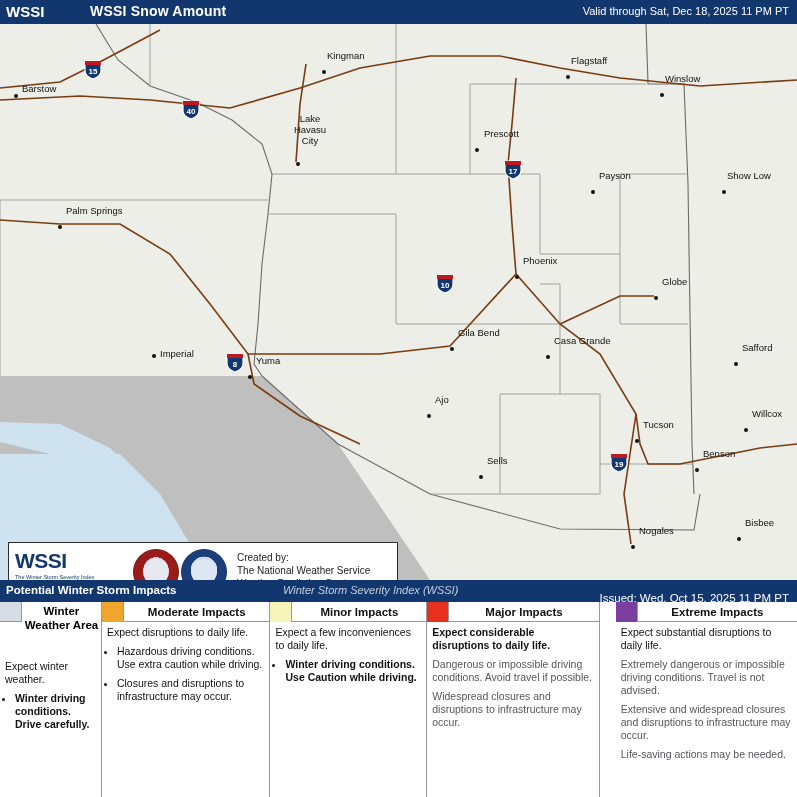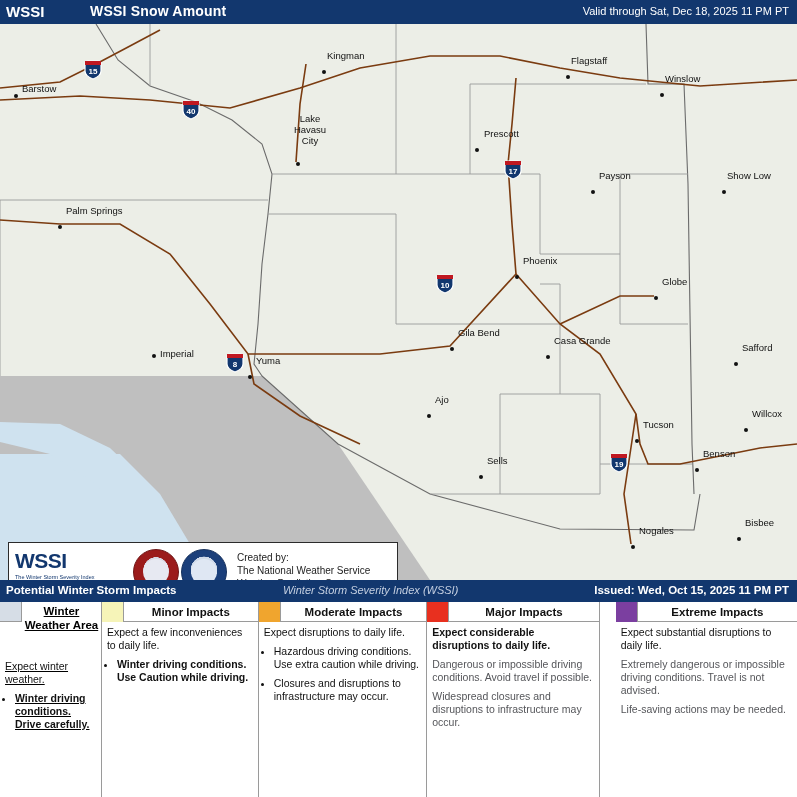--- a/index.html
+++ b/index.html
@@ -31,36 +31,36 @@
   .seal.noaa{left:172px;background:radial-gradient(circle at 50% 45%,#cfd9e8 0 40%,#1b3f7a 41% 100%);border:1px solid #15305c;}
   .seal .ring{position:absolute;left:50%;top:50%;transform:translate(-50%,-50%);width:26px;height:26px;border-radius:50%;}
   .seal.nws .ring{background:#e7e9f2;}
   .seal.noaa .ring{background:#dfe7f3;}
   .credit{position:absolute;left:228px;top:8px;font-size:10px;color:#222;line-height:13px;}
 
   
   .impactbar{position:absolute;left:0;top:580px;width:797px;height:22px;background:#12376e;color:#fff;}
   .impactbar .left{position:absolute;left:6px;top:4px;font-size:11.5px;font-weight:bold;}
   .impactbar .mid{position:absolute;left:283px;top:4px;font-size:11px;color:#c3cee0;font-style:italic;}
-  .impactbar .right{position:absolute;right:8px;top:4px;font-size:11.5px;font-weight:bold;}
+  .impactbar .right{position:absolute;right:8px;top:12px;font-size:11.5px;font-weight:normal;}
 
   
   .legend{position:absolute;left:0;top:602px;width:797px;height:195px;background:#fff;display:flex;}
   .col{position:relative;box-sizing:border-box;border-right:1px solid #9a9a9a;padding:0;}
   .col:last-child{border-right:none;}
   .swatch{height:20px;display:flex;align-items:center;box-sizing:border-box;border-bottom:1px solid #9a9a9a;}
   .swatch .chip{width:22px;height:20px;box-sizing:border-box;border-right:1px solid #9a9a9a;}
   .swatch .lbl{flex:1;text-align:center;font-size:11.5px;font-weight:bold;color:#111;}
   .col .body{padding:4px 5px 0 5px;font-size:10.5px;color:#111;line-height:13px;}
   .col .body p{margin:0 0 6px 0;}
   .col .body ul{margin:0 0 6px 0;padding-left:10px;}
   .col .body li{margin:0 0 6px 0;}
   .bold{font-weight:bold;}
   .dim{color:#55565a;}
-  .c-winter{width:104px;text-decoration:underline;}
+  .c-winter{width:104px;}
   .c-minor{width:160px;}
   .c-mod{width:172px;}
   .c-major{width:176px;}
   .c-extreme{width:185px;margin-left:16px;}
   .winterhead{height:54px;border-bottom:none;display:block;text-align:center;}
   .winterhead .chipbox{width:22px;height:20px;box-sizing:border-box;border-right:1px solid #9a9a9a;border-bottom:1px solid #9a9a9a;float:left;}
   .winterhead .txt{font-size:11.5px;font-weight:bold;line-height:14px;padding-top:2px;}
 </style>
 </head>
 <body>
@@ -250,65 +250,66 @@
         <div class="txt">Winter Weather Area</div>
       </div>
       <div class="body">
         <p>Expect winter weather.</p>
         <ul>
             <li class="bold">Winter driving conditions. Drive carefully.</li>
           </ul>
       </div>
     </div>
 
-    <div class="col c-minor">
-      <div class="swatch">
-        <div class="chip" style="background:#f6f4b8"></div>
-        <div class="lbl">Minor Impacts</div>
-      </div>
-      <div class="body">
-        <p>Expect a few inconveniences to daily life.</p>
-        <ul>
-            <li class="bold">Winter driving conditions. Use Caution while driving.</li>
-          </ul>
-      </div>
-    </div>
-
     <div class="col c-mod">
       <div class="swatch">
         <div class="chip" style="background:#f0a52e"></div>
         <div class="lbl">Moderate Impacts</div>
       </div>
       <div class="body">
         <p>Expect disruptions to daily life.</p>
         <ul>
           <li>Hazardous driving conditions. Use extra caution while driving.</li>
           <li>Closures and disruptions to infrastructure may occur.</li>
         </ul>
       </div>
     </div>
 
+    <div class="col c-minor">
+      <div class="swatch">
+        <div class="chip" style="background:#f6f4b8"></div>
+        <div class="lbl">Minor Impacts</div>
+      </div>
+      <div class="body">
+        <p>Expect a few inconveniences to daily life.</p>
+        <ul>
+            <li class="bold">Winter driving conditions. Use Caution while driving.</li>
+          </ul>
+      </div>
+    </div>
+
     <div class="col c-major">
       <div class="swatch">
         <div class="chip" style="background:#e8301f"></div>
         <div class="lbl">Major Impacts</div>
       </div>
       <div class="body">
         <p class="bold">Expect considerable disruptions to daily life.</p>
         <p class="dim">Dangerous or impossible driving conditions. Avoid travel if possible.</p>
         <p class="dim">Widespread closures and disruptions to infrastructure may occur.</p>
       </div>
     </div>
 
     <div class="col c-extreme">
       <div class="swatch">
         <div class="chip" style="background:#7b3fa0"></div>
         <div class="lbl">Extreme Impacts</div>
       </div>
       <div class="body">
         <p>Expect substantial disruptions to daily life.</p>
         <p class="dim">Extremely dangerous or impossible driving conditions. Travel is not advised.</p>
+        <p class="dim">Extensive and widespread closures and disruptions to infrastructure may occur.</p>
         <p class="dim">Life-saving actions may be needed.</p>
       </div>
     </div>
 
   </div>
 </div>
 
 </body></html>

